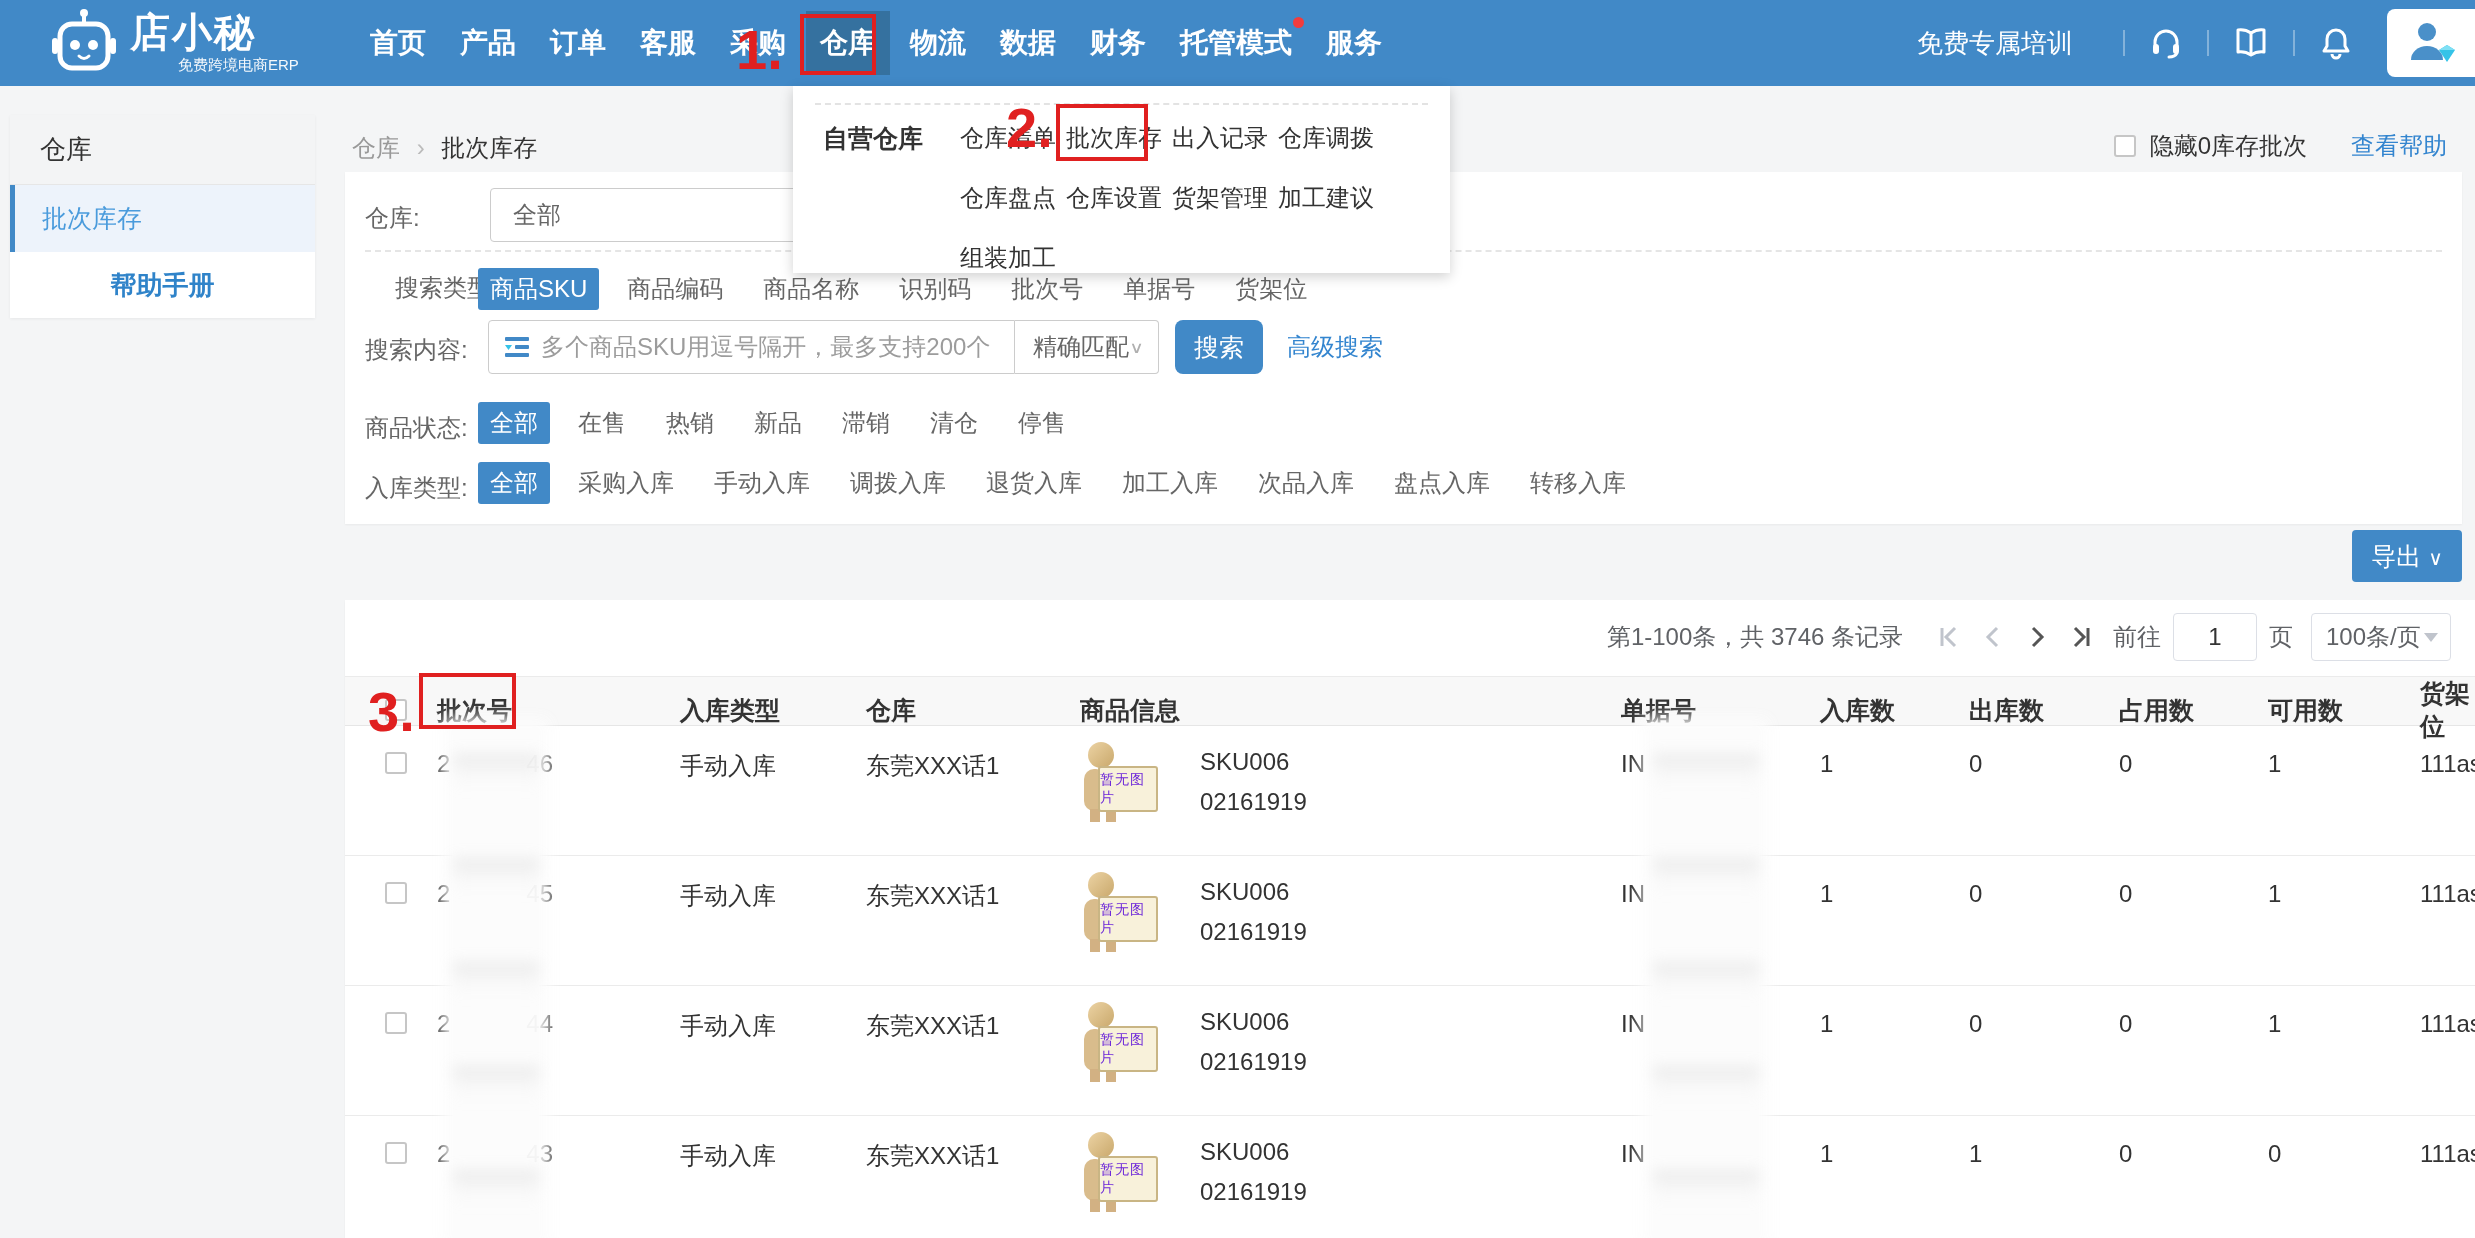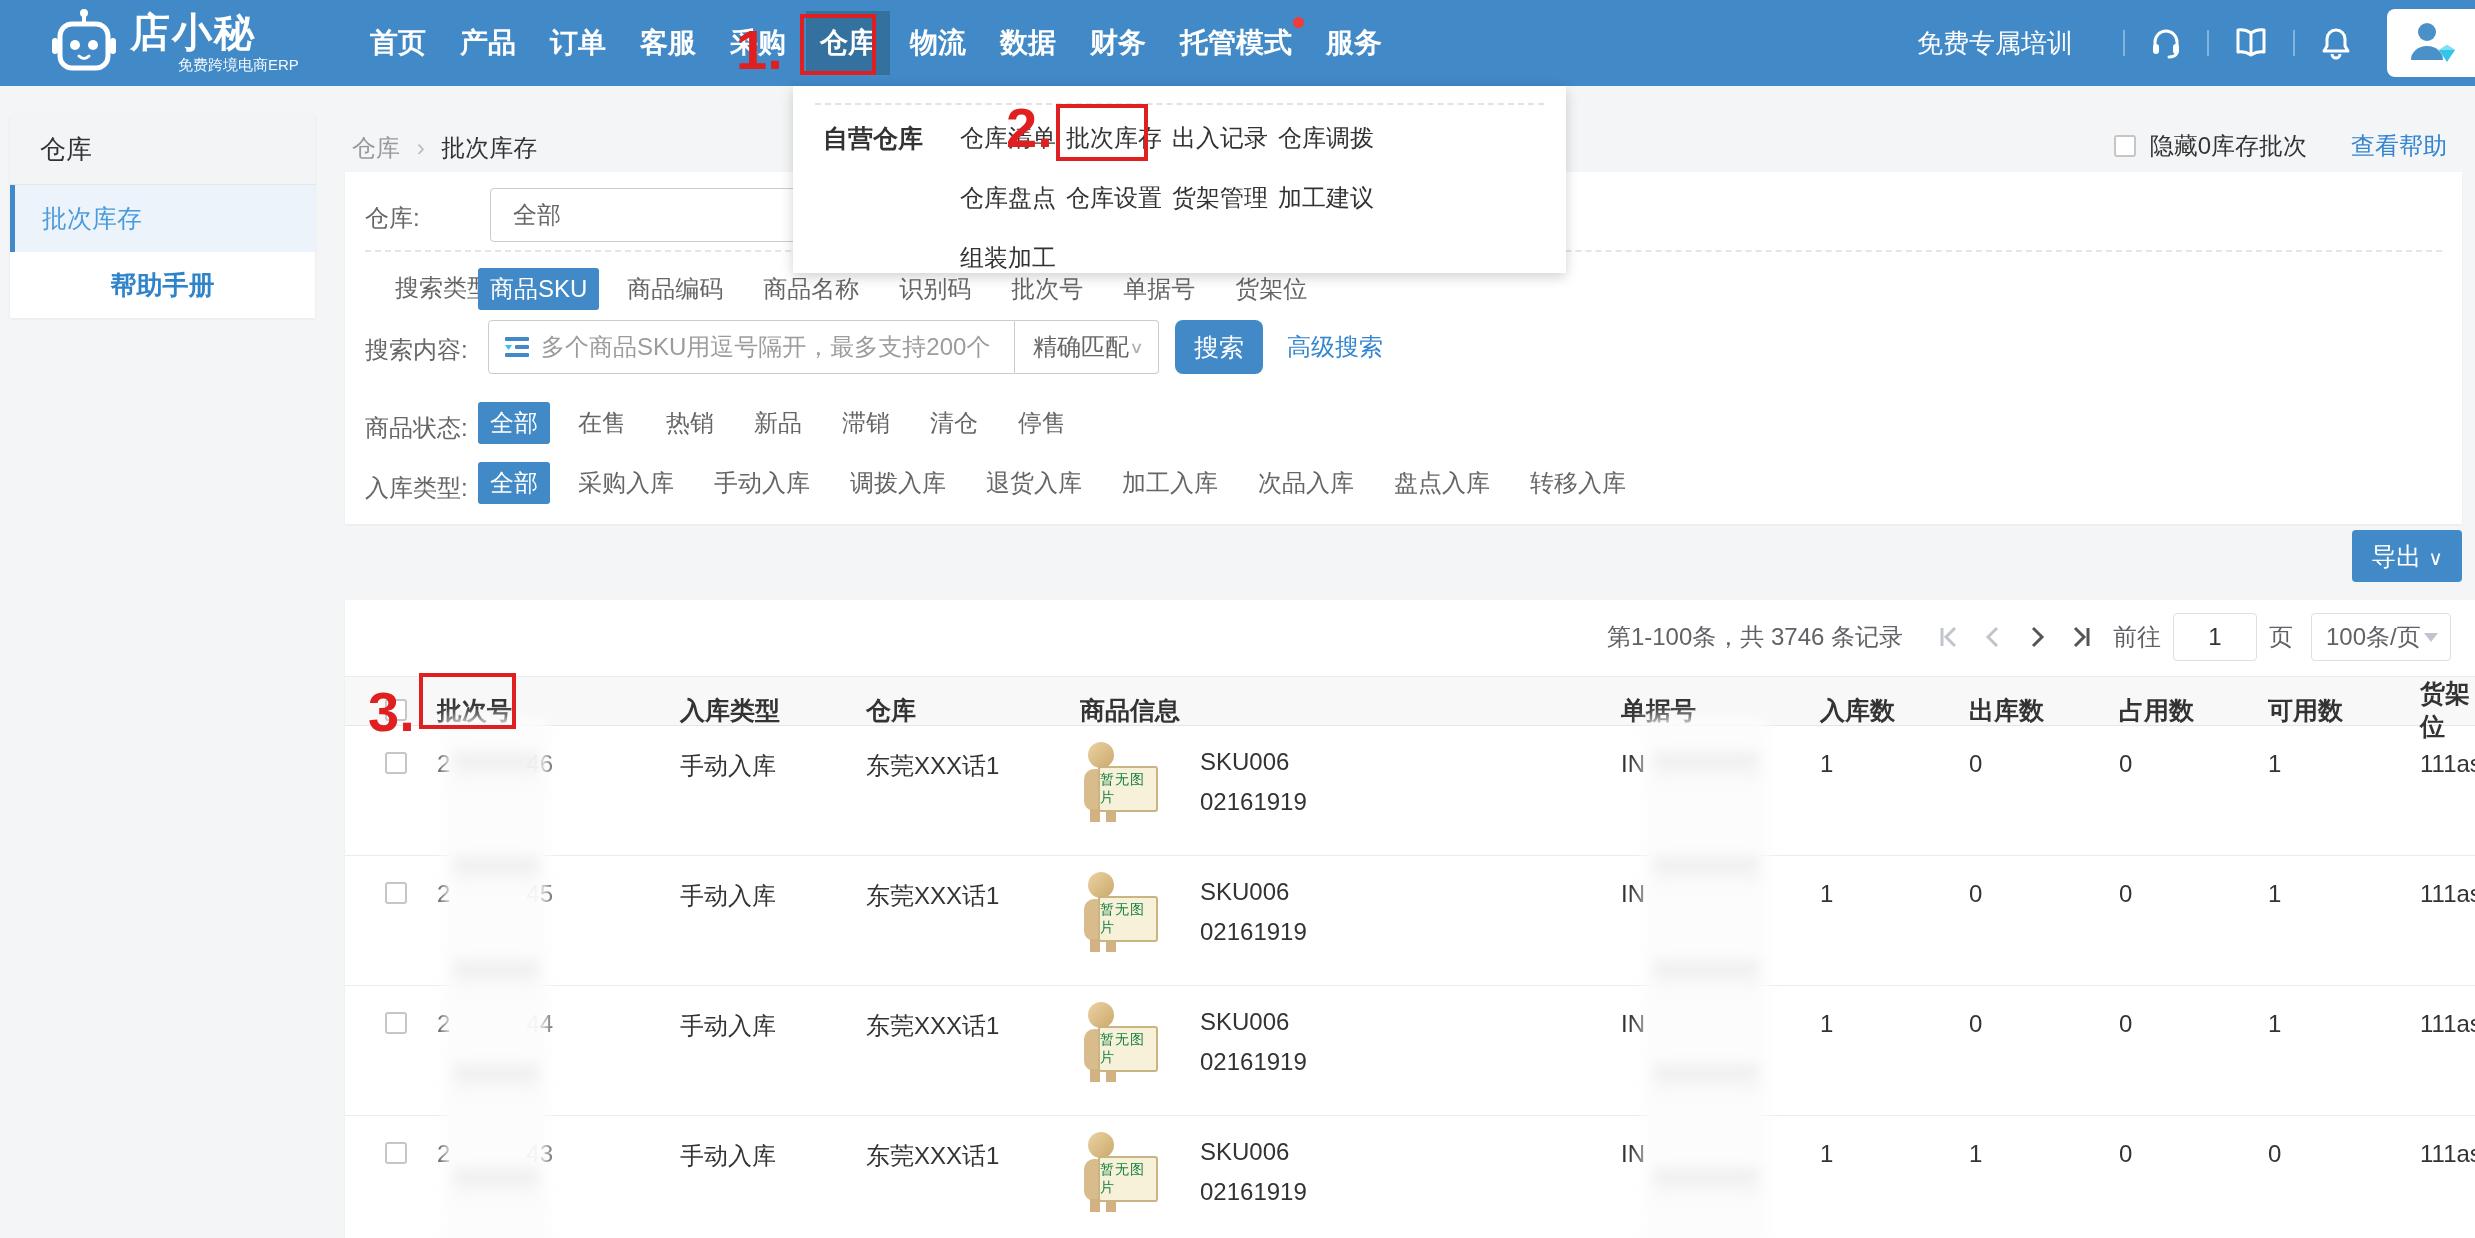--- a/index.html
+++ b/index.html
@@ -18,21 +18,21 @@
   .logo-sub { font-size:15px; opacity:.95; margin-top:2px;margin-left:48px; }
   .nav-items { position:absolute; left:356px; top:0; height:86px; display:flex; align-items:center; gap:6px; }
   .nav-item { position:relative; color:#fff; font-size:28px; font-weight:bold; padding:13px 14px; cursor:pointer; white-space:nowrap; }
   .nav-item.active { background:#35719f; }
   .nav-badge { position:absolute; right:2px; top:6px; width:11px; height:11px; border-radius:50%; background:#f23c3c; }
   .nav-right { position:absolute; right:0; top:0; height:86px; display:flex; align-items:center; }
   .nav-train { color:#fff; font-size:26px; margin-right:26px; }
   .nav-sep { width:2px; height:26px; background:rgba(255,255,255,.35); margin:0 24px; }
   .user-box { width:88px; height:68px; background:#fff; border-radius:8px 0 0 8px; margin-left:34px; display:flex; align-items:center; justify-content:center; position:relative; }
   
-  .dropdown { position:absolute; left:793px; top:86px; width:773px; height:187px; background:#fff;
+  .dropdown { position:absolute; left:793px; top:86px; width:657px; height:187px; background:#fff;
     box-shadow:0 4px 12px rgba(0,0,0,.18); z-index:50; padding:36px 0 0 30px; }
   .dropdown-dash { position:absolute; left:22px; right:22px; top:17px; border-top:2px dashed #e3e3e3; }
   .dd-flex { display:flex; }
   .dd-group { width:137px; font-size:25px; font-weight:bold; color:#333; }
   .menu-grid { display:grid; grid-template-columns:repeat(4,96px); column-gap:10px; row-gap:28px; }
   .menu-item { font-size:24px; color:#333; cursor:pointer; white-space:nowrap; }
   
   .sidebar { position:absolute; left:10px; top:115px; width:305px; background:#fff; box-shadow:0 1px 3px rgba(0,0,0,.06); z-index:10; }
   .sidebar-header { height:70px; display:flex; align-items:center; padding-left:30px; background:#f3f4f5; border-bottom:1px solid #e6e6e6; font-size:26px; color:#333; }
   .sidebar-item { height:67px; display:flex; align-items:center; padding-left:27px; font-size:25px; color:#555; cursor:pointer; }
@@ -76,21 +76,21 @@
   .thead.grid-cols { align-items:center; height:50px; }
   .tbody { position:absolute; left:0; top:126px; width:2130px; }
   .trow { height:130px; border-bottom:1px solid #ebebeb; font-size:24px; color:#333; padding-top:24px; }
   .trow .cbx { margin-top:2px; }
   .prod-cell { display:flex; margin-top:-8px; }
   .pimg { width:80px; height:80px; position:relative; flex:0 0 80px; }
   .pimg .head { position:absolute; left:8px; top:0; width:26px; height:26px; border-radius:50%; background:linear-gradient(135deg,#ecd3a4,#c9a86b); }
   .pimg .body { position:absolute; left:4px; top:27px; width:22px; height:42px; border-radius:10px; background:#d9bc8c; }
   .pimg .leg1 { position:absolute; left:10px; bottom:0; width:10px; height:13px; background:#d2b183; }
   .pimg .leg2 { position:absolute; left:26px; bottom:0; width:10px; height:13px; background:#d2b183; }
-  .pimg .sign { position:absolute; left:18px; top:24px; width:60px; height:46px; background:#f8f1da; border:2px solid #c9b584; border-radius:3px; display:flex; align-items:center; justify-content:center; font-size:14px; color:#15803d; letter-spacing:1px; }
+  .pimg .sign { position:absolute; left:18px; top:24px; width:60px; height:46px; background:#f8f1da; border:2px solid #c9b584; border-radius:3px; display:flex; align-items:center; justify-content:center; font-size:14px; color:#6d28d9; letter-spacing:1px; }
   .sku-lines { margin-left:40px; line-height:40px; }
   .redact-band { position:absolute; background:rgba(252,252,252,.96); box-shadow:0 0 14px 10px rgba(252,252,252,.96); z-index:8; }
   .redact-band::before { content:""; position:absolute; inset:0;
     background:repeating-linear-gradient(180deg, rgba(185,185,185,.28) 26px, rgba(225,225,225,.14) 44px, rgba(255,255,255,0) 62px, rgba(255,255,255,0) 130px);
     filter:blur(7px); }
   .gap-batch { display:inline-block; width:76px; }
   .gap-doc { display:inline-block; width:88px; }
   
   .ann-box { position:absolute; border:4px solid #e02020; z-index:100; pointer-events:none; }
   .ann-num { position:absolute; color:#e02020; font-size:56px; font-weight:bold; z-index:100; pointer-events:none; line-height:1; }

